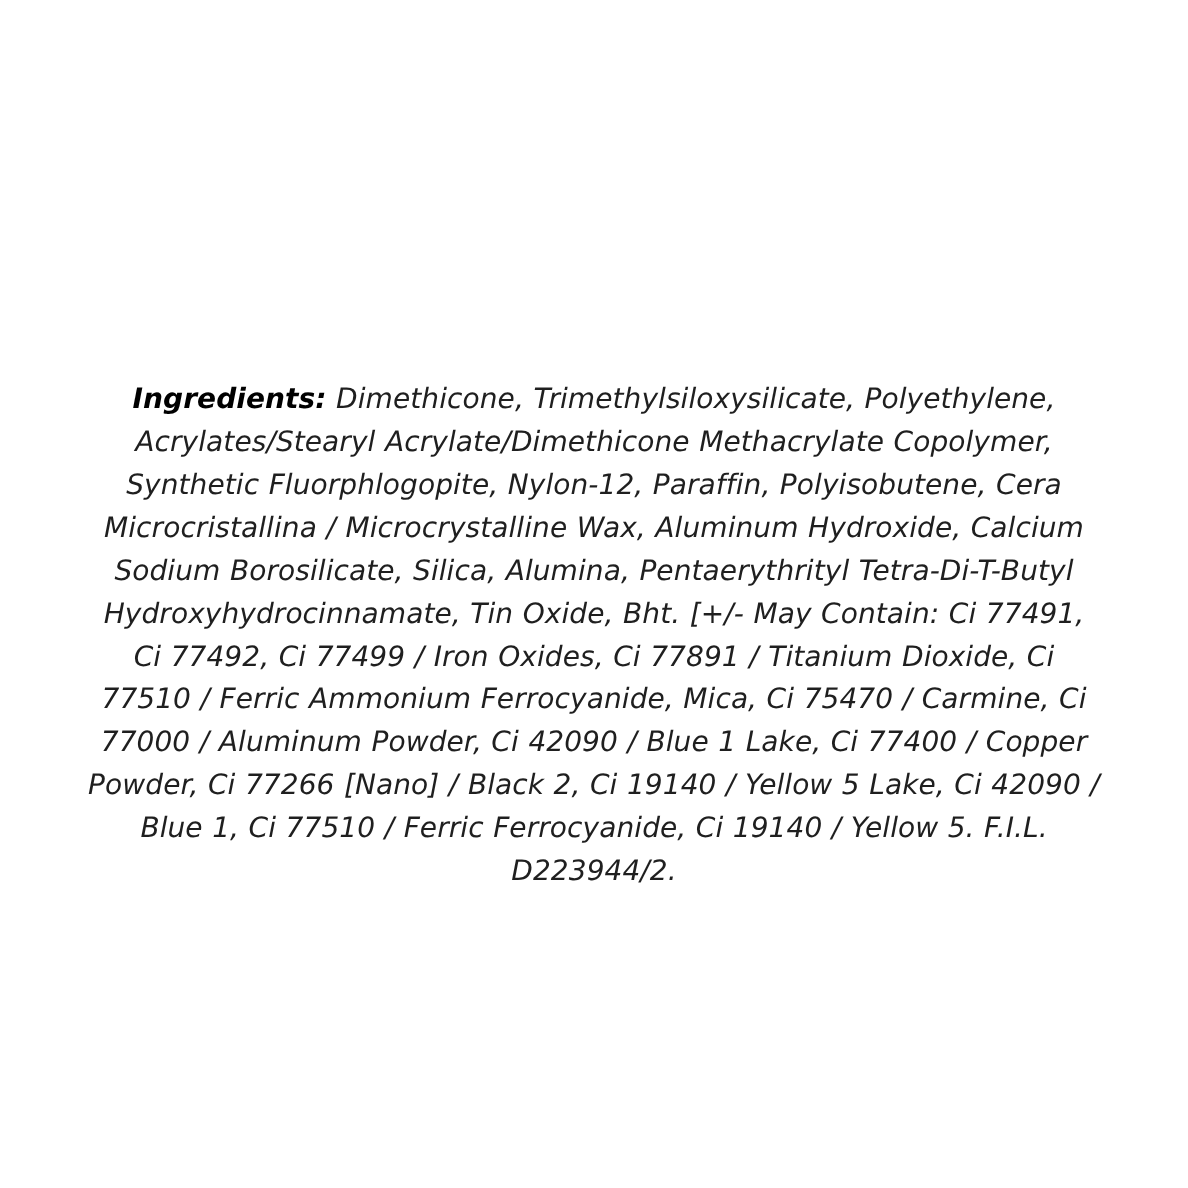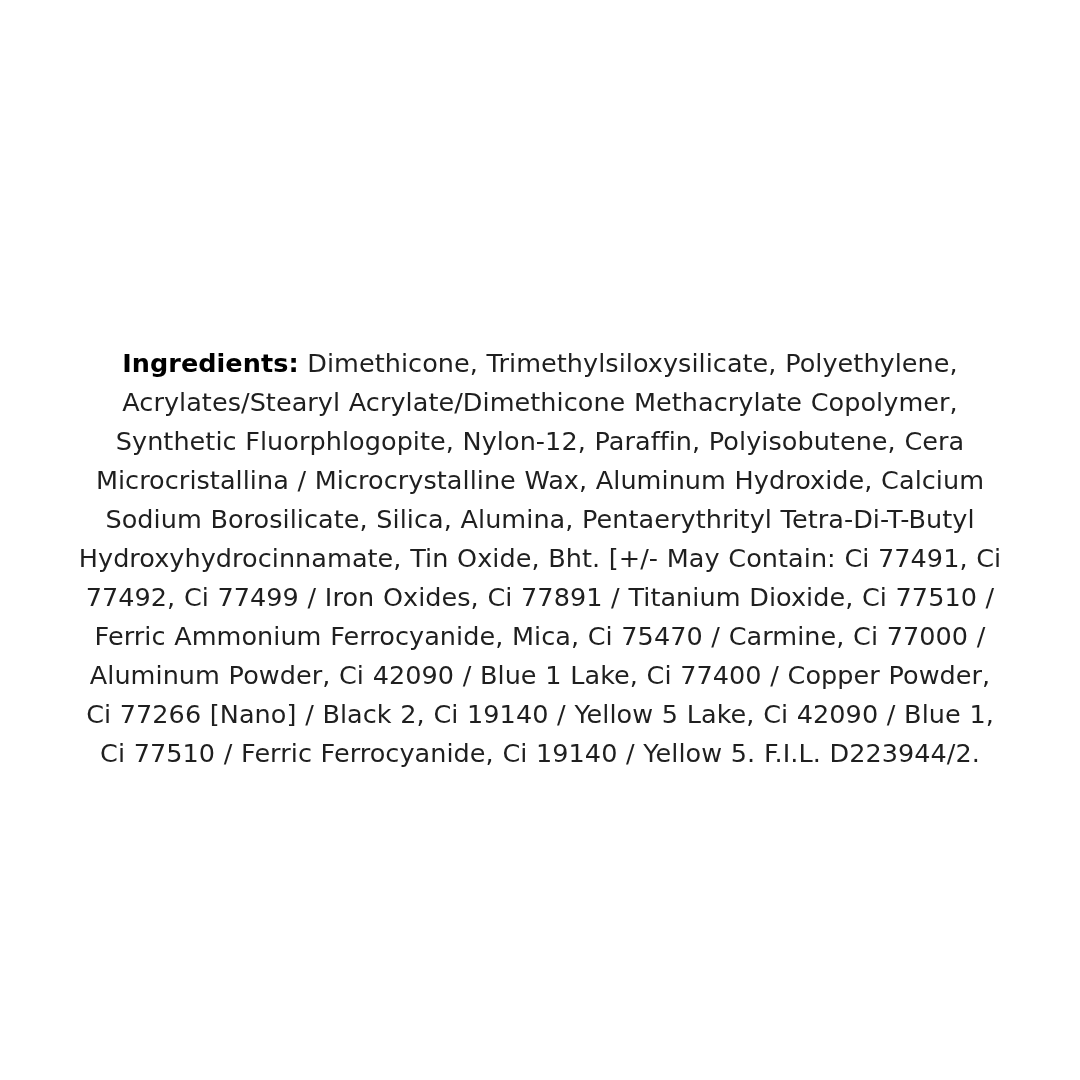--- a/index.html
+++ b/index.html
@@ -12,20 +12,21 @@
     background: #ffffff;
     font-family: "DejaVu Sans", sans-serif;
     color: #1a1a1a;
     overflow: hidden;
   }
   .page {
     width: 919px;
     height: 1080px;
     position: relative;
     box-sizing: border-box;
+    font-style: italic;
   }
   .ingredients-block {
     position: absolute;
     left: 78px;
     top: 318px;
     width: 924px;
     text-align: center;
   }
   .ingredients-text {
     font-size: 25.5px;

